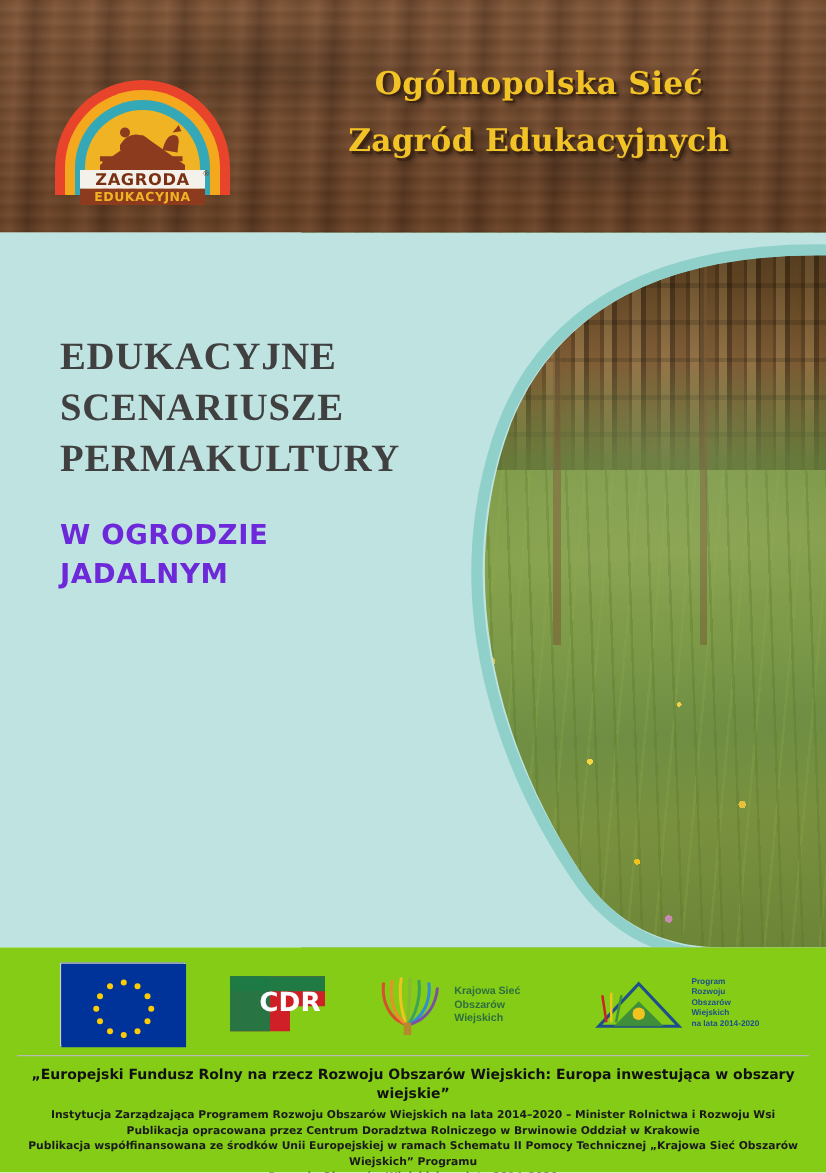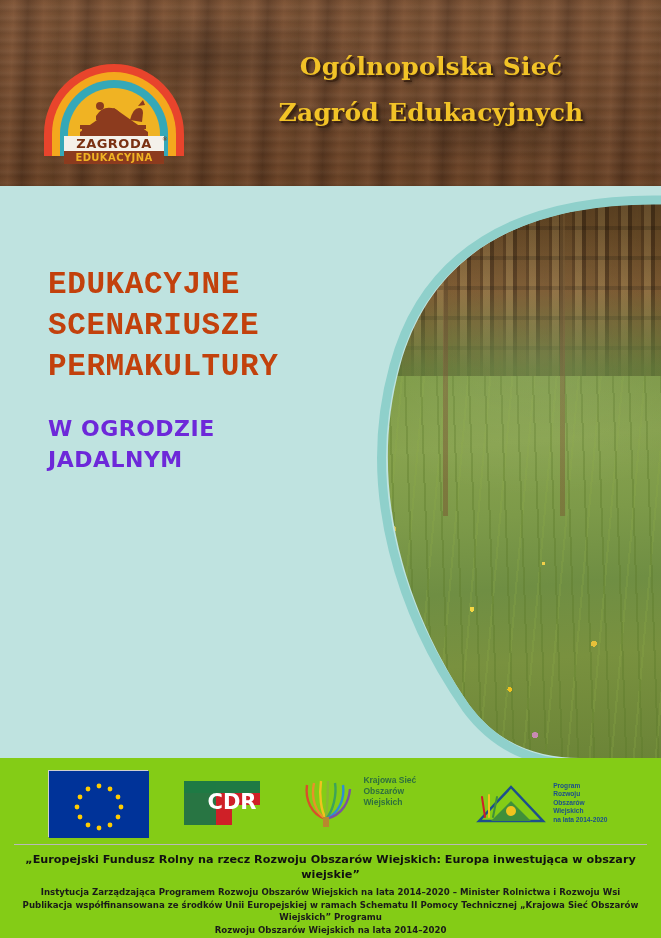--- a/index.html
+++ b/index.html
@@ -166,25 +166,25 @@
   }
 
   .headline {
     position: absolute;
     left: 48px;
     top: 78px;
     width: 300px;
     z-index: 5;
   }
   .headline h1 {
-    font-family: Liberation Mono, monospace;
+    font-family: Liberation Serif, serif;
     font-weight: bold;
     font-size: 31px;
     line-height: 41px;
-    color: #c2410c;
+    color: #404040;
     letter-spacing: 0.6px;
   }
   .headline h2 {
     margin-top: 26px;
     font-family: "DejaVu Sans", sans-serif;
     font-weight: bold;
     font-size: 22px;
     line-height: 31px;
     color: #6d28d9;
     letter-spacing: 0.5px;
@@ -221,20 +221,21 @@
     width: 92px;
     height: 56px;
     position: relative;
   }
 
   .ksow-logo {
     width: 150px;
     height: 56px;
     position: relative;
     display: flex;
+    align-items: center;
     gap: 6px;
   }
   .ksow-text {
     font-size: 8.5px;
     line-height: 11px;
     color: #2f6f3f;
     font-weight: bold;
   }
 
   .prow-logo {
@@ -421,19 +422,20 @@
         </div>
       </div>
     </div>
 
     <div class="footer-rule"></div>
 
     <div class="footer-text">
       <div class="footer-quote">„Europejski Fundusz Rolny na rzecz Rozwoju Obszarów Wiejskich: Europa inwestująca w obszary wiejskie”</div>
       <div class="footer-lines">
         <div>Instytucja Zarządzająca Programem Rozwoju Obszarów Wiejskich na lata 2014–2020 – Minister Rolnictwa i Rozwoju Wsi</div>
+        <div>Publikacja opracowana przez Centrum Doradztwa Rolniczego w Brwinowie Oddział w Krakowie</div>
         <div>Publikacja współfinansowana ze środków Unii Europejskiej w ramach Schematu II Pomocy Technicznej „Krajowa Sieć Obszarów Wiejskich” Programu</div>
         <div>Rozwoju Obszarów Wiejskich na lata 2014–2020</div>
       </div>
     </div>
   </div>
 
 </div>
 
 </body></html>

